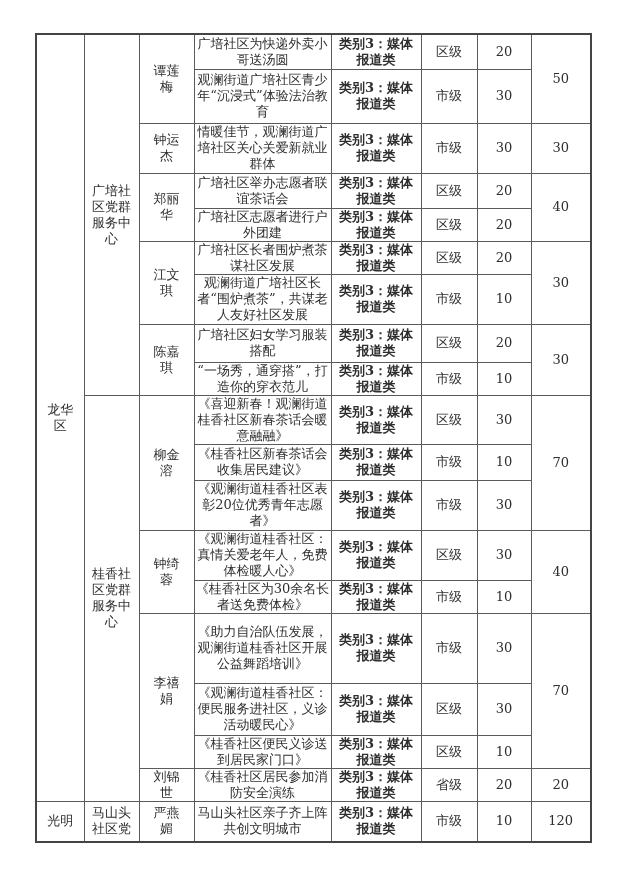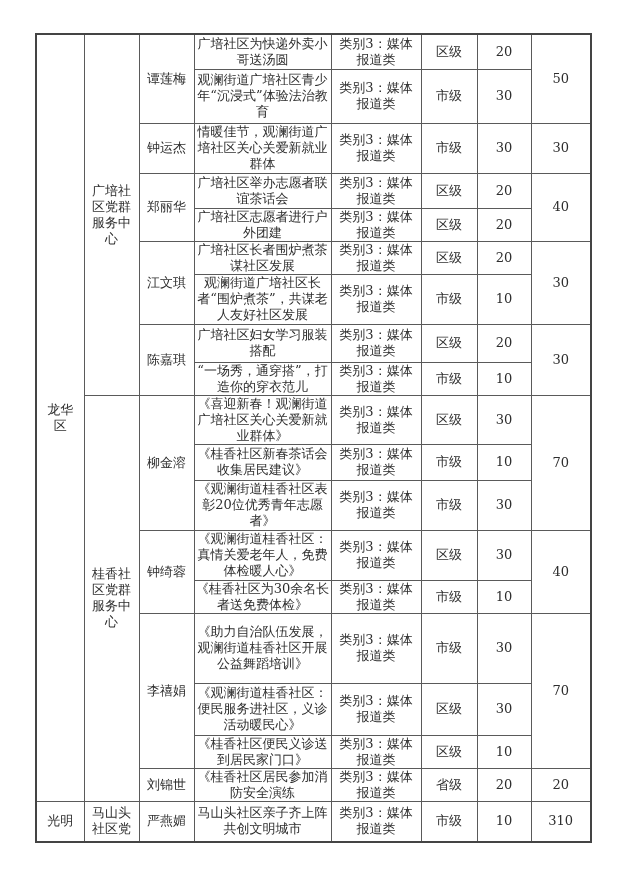--- a/index.html
+++ b/index.html
@@ -29,23 +29,23 @@
     border: 1px solid #5a5a5a;
     text-align: center;
     vertical-align: middle;
     font-size: 13px;
     line-height: 16px;
     overflow: hidden;
     box-sizing: border-box;
   }
   td.col-district { padding: 8px 6px; }
   td.col-center   { padding: 0 4px; }
-  td.col-person   { padding: 0 2px; }
+  td.col-person   { padding: 0 10px; }
   td.col-activity { padding: 0 0; }
-  td.col-category { padding: 0 3px; }
+  td.col-category { padding: 0 3px; font-weight: bold; }
   td.col-level, td.col-score, td.col-total { padding: 0 10px; }
 </style>
 </head>
 <body>
 
 <div class="table-wrap">
   <table class="score-table">
     <colgroup>
       <col style="width:48px">
       <col style="width:55px">
@@ -119,21 +119,21 @@
         </tr>
         <tr style="height: 33px;">
           <td class="col-activity">“一场秀，通穿搭”，打造你的穿衣范儿</td>
           <td class="col-category">类别3：媒体报道类</td>
           <td class="col-level">市级</td>
           <td class="col-score">10</td>
         </tr>
         <tr style="height: 49px;">
           <td class="col-center" rowspan="9">桂香社区党群服务中心</td>
           <td class="col-person" rowspan="3">柳金溶</td>
-          <td class="col-activity">《喜迎新春！观澜街道广培社区关心关爱新就业群体》</td>
+          <td class="col-activity">《喜迎新春！观澜街道桂香社区新春茶话会暖意融融》</td>
           <td class="col-category">类别3：媒体报道类</td>
           <td class="col-level">区级</td>
           <td class="col-score">30</td>
           <td class="col-total" rowspan="3">70</td>
         </tr>
         <tr style="height: 36px;">
           <td class="col-activity">《桂香社区新春茶话会收集居民建议》</td>
           <td class="col-category">类别3：媒体报道类</td>
           <td class="col-level">市级</td>
           <td class="col-score">10</td>
@@ -187,17 +187,17 @@
           <td class="col-total">20</td>
         </tr>
         <tr style="height: 41px;">
           <td class="col-district">光明</td>
           <td class="col-center">马山头社区党</td>
           <td class="col-person">严燕媚</td>
           <td class="col-activity">马山头社区亲子齐上阵共创文明城市</td>
           <td class="col-category">类别3：媒体报道类</td>
           <td class="col-level">市级</td>
           <td class="col-score">10</td>
-          <td class="col-total">310</td>
+          <td class="col-total">120</td>
         </tr>
       </tbody>
   </table>
 </div>
 
 </body></html>

